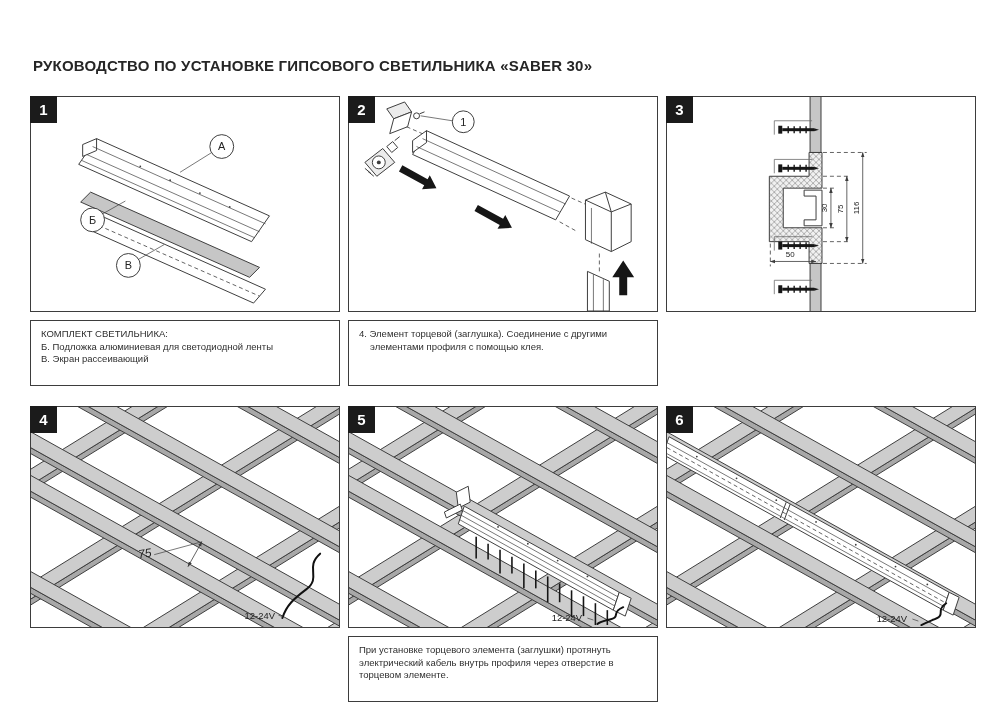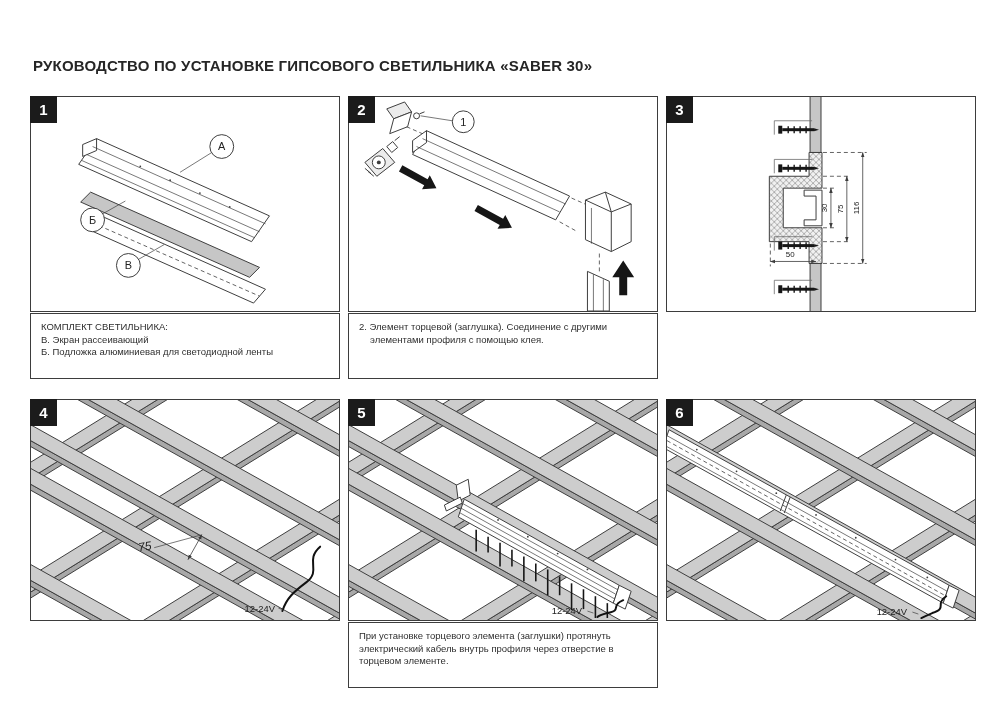--- a/index.html
+++ b/index.html
@@ -5,21 +5,21 @@
   html,body{margin:0;padding:0;background:#fff;}
   body{width:1000px;height:708px;position:relative;font-family:"Liberation Sans",sans-serif;color:#2b2b2b;overflow:hidden;}
   .page-title{position:absolute;left:33px;top:57px;font-size:15px;font-weight:bold;letter-spacing:.2px;color:#262626;text-align:center;}
   .grid{position:absolute;left:30px;top:96px;width:946px;display:grid;grid-template-columns:310px 310px 310px;column-gap:8px;row-gap:20px;}
   .panel{display:flex;flex-direction:column;}
   .figure{position:relative;height:216px;border:1px solid #3d3d3d;background:#fff;box-sizing:border-box;}
   .row2 .figure{height:222px;}
   .figure svg{position:absolute;left:0;top:0;width:100%;height:100%;}
   .badge{position:absolute;top:-1px;left:-1px;width:27px;height:27px;background:#1b1b1b;color:#fff;
          font-weight:bold;font-size:15px;display:flex;align-items:center;justify-content:center;z-index:2;}
-  .caption{margin-top:1px;height:66px;border:1px solid #3d3d3d;box-sizing:border-box;padding:7px 10px;
+  .caption{margin-top:8px;height:66px;border:1px solid #3d3d3d;box-sizing:border-box;padding:7px 10px;
            font-size:9.5px;line-height:1.32;color:#2e2e2e;overflow:hidden;}
   .caption p{margin:0 0 9px;}
   .caption p:last-child{margin-bottom:0;}
   .caption p.tight{margin-bottom:0;}
   .caption p.hang{padding-left:11px;text-indent:-11px;margin-bottom:0;}
   
   svg .beam{fill:#cdcdcd;stroke:#3d3d3d;stroke-width:1;}
   svg .bside{fill:#a8a8a8;stroke:#3d3d3d;stroke-width:1;}
   svg .wh{fill:#fff;stroke:#3d3d3d;stroke-width:1;}
   svg .lgr{fill:#c6c6c6;stroke:#3d3d3d;stroke-width:1;}
@@ -82,22 +82,22 @@
         </g>
         <g>
           <line class="thin" x1="108" y1="164" x2="134" y2="149"></line>
           <circle class="wh" cx="98" cy="170" r="12"></circle>
           <text class="lbl" x="98" y="174" text-anchor="middle">В</text>
         </g>
       </svg>
     </div>
     <div class="caption">
       <p class="tight">КОМПЛЕКТ СВЕТИЛЬНИКА:</p>
+      <p class="tight">Б. Подложка алюминиевая для светодиодной ленты</p>
       <p class="tight">В. Экран рассеивающий</p>
-      <p class="tight">Б. Подложка алюминиевая для светодиодной ленты</p>
     </div>
   </div>
 
   <div class="panel">
     <div class="figure">
       <div class="badge">2</div>
       <svg viewBox="0 0 310 216" preserveAspectRatio="none">
 
         <g>
           <polygon class="pale" points="38,12 56,5 63,15 45,22"></polygon>
@@ -145,21 +145,21 @@
           <line class="thin" x1="246" y1="179" x2="246" y2="216"></line>
           <line class="thin" x1="256" y1="184" x2="256" y2="216"></line>
         </g>
 
         <polygon class="blk" points="50.3,75.1 75.7,89.2 73.5,93.1 88,92 81.3,79.1 79.1,83 53.7,68.9"></polygon>
         <polygon class="blk" points="126.3,115.1 151.7,129.2 149.5,133.1 164,132 157.3,119.1 155.1,123 129.7,108.9"></polygon>
         <polygon class="blk" points="272,200 272,182 265,182 276,165 287,182 280,182 280,200"></polygon>
       </svg>
     </div>
     <div class="caption">
-      <p class="hang">2. Элемент торцевой (заглушка). Соединение с другими элементами профиля с помощью клея.</p>
+      <p class="hang">4. Элемент торцевой (заглушка). Соединение с другими элементами профиля с помощью клея.</p>
     </div>
   </div>
 
   <div class="panel">
     <div class="figure">
       <div class="badge">3</div>
       <svg viewBox="0 0 310 216" preserveAspectRatio="none">
         <defs>
           <pattern id="p3hatch" width="6" height="6" patternUnits="userSpaceOnUse">
             <rect width="6" height="6" fill="#f1f1f1"></rect>

